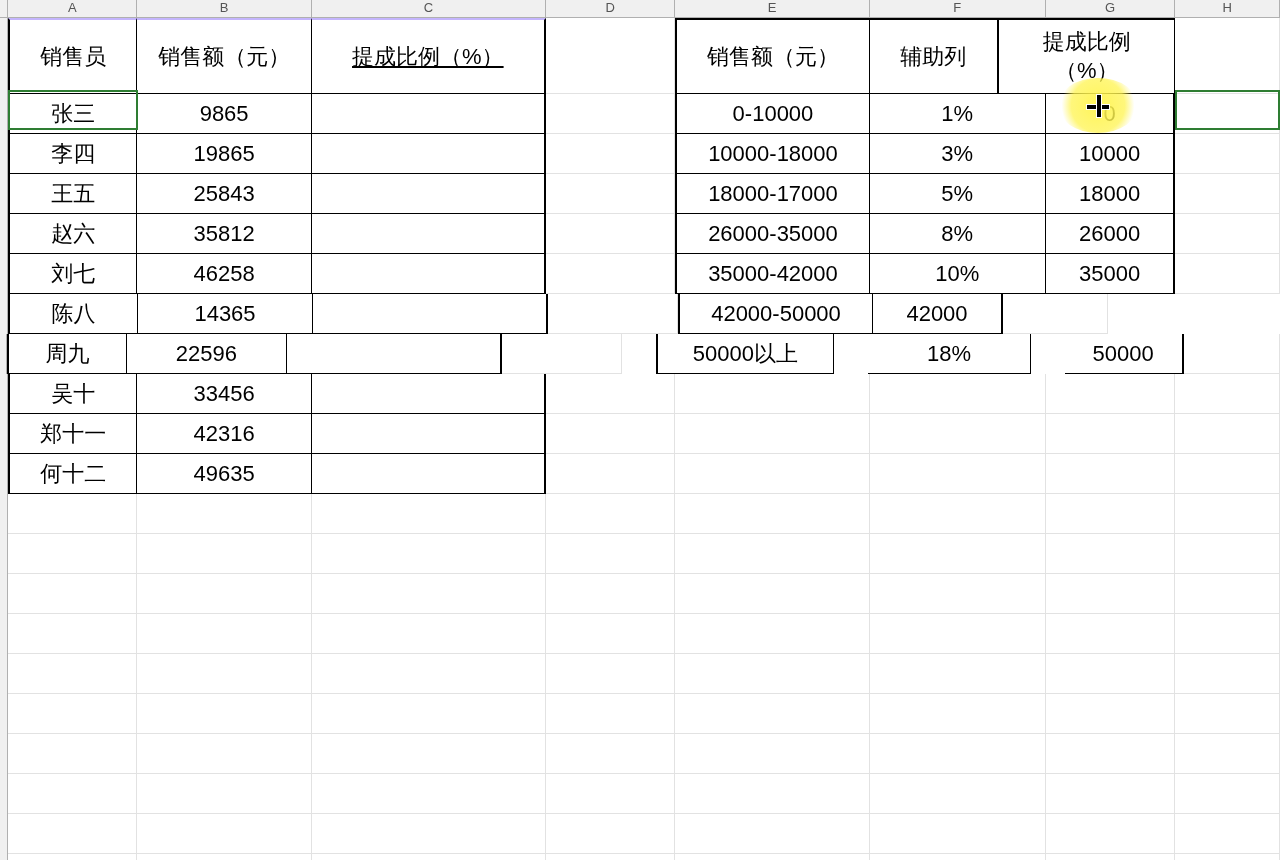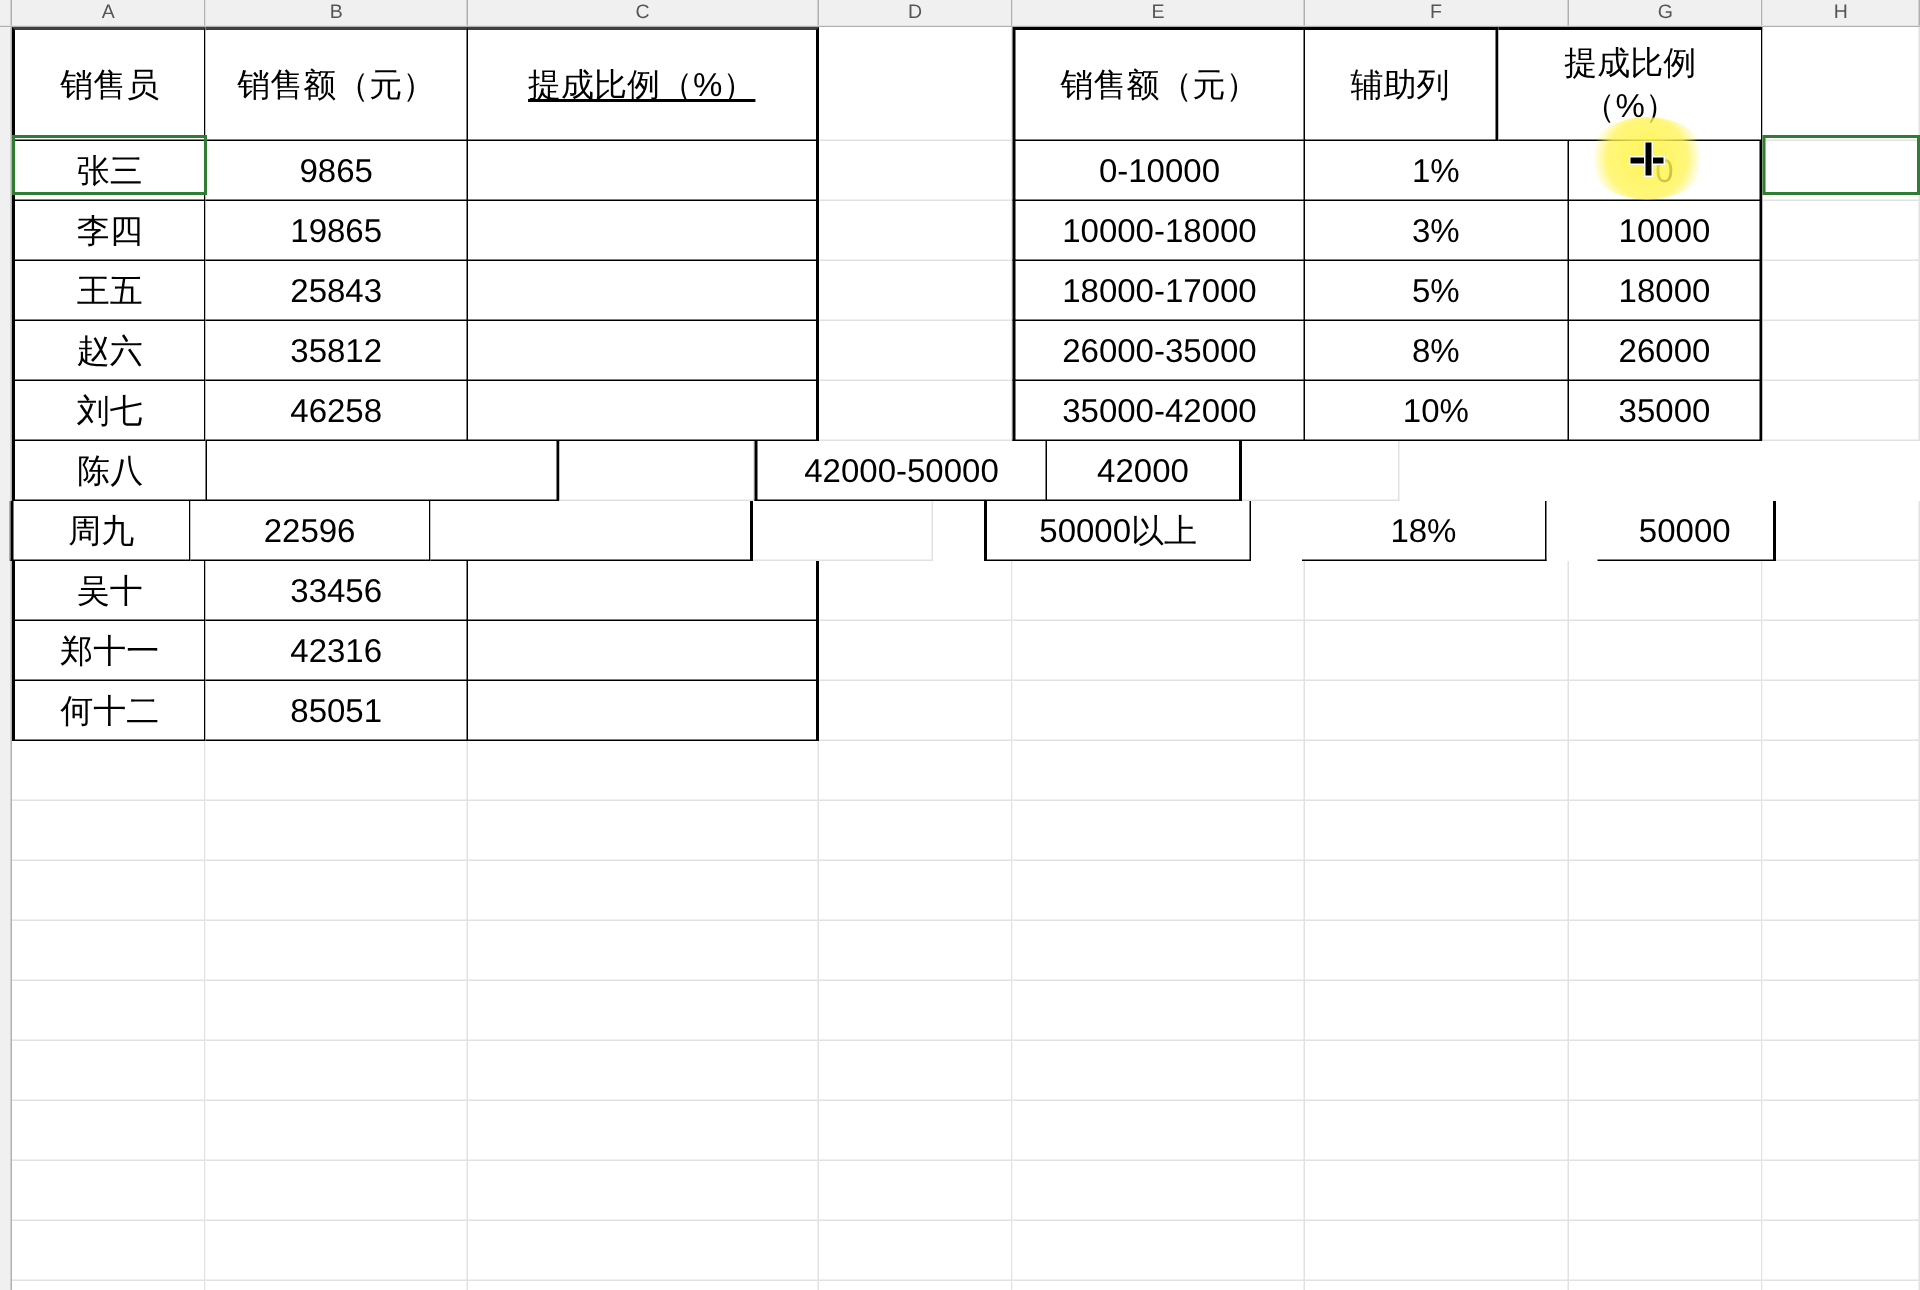--- a/index.html
+++ b/index.html
@@ -52,21 +52,21 @@
     .cA { width: 130px; }
     .cB { width: 175px; }
     .cC { width: 235px; }
     .cD { width: 130px; }
     .cE { width: 195px; }
     .cF { width: 177px; }
     .cG { width: 130px; }
     .cH { width: 105px; }
 
     
-    .t1-top { border-top: 2px solid #404040; }
+    .t1-top { border-top: 2px solid #c4b5fd; }
     .t1-left { border-left: 2px solid #000; }
     .t1-right { border-right: 2px solid #000; text-decoration: underline; }
     .t1-bottom { border-bottom: 2px solid #000; justify-content: flex-end; }
     .t1-h { border-bottom: 1.5px solid #000; }
     .t1-v { border-right: 1.5px solid #000; }
 
     .t2-top { border-top: 2px solid #000; }
     .t2-left { border-left: 2px solid #000; }
     .t2-right { border-right: 2px solid #000; }
     .t2-bottom { border-bottom: 2px solid #000; margin-left: 34px; }
@@ -274,20 +274,23 @@
         <div class="cell cG t2-right t2-h ">
           <span class="txt">35000</span>
         </div>
         <div class="cell cH"></div>
       </div>
       <div class="row">
         <div class="rowhead"></div>
         <div class="cell cA t1-left t1-v t1-h ">
           <span class="txt">陈八</span>
         </div>
+        <div class="cell cB t1-v t1-h ">
+          <span class="txt">14365</span>
+        </div>
         <div class="cell cC t1-right t1-h ">
           <span class="txt"></span>
         </div>
         <div class="cell cD"></div>
         <div class="cell cE t2-left t2-v t2-h ">
           <span class="txt">42000-50000</span>
         </div>
         <div class="cell cG t2-right t2-h ">
           <span class="txt">42000</span>
         </div>
@@ -349,21 +352,21 @@
         <div class="cell cF"></div>
         <div class="cell cG"></div>
         <div class="cell cH"></div>
       </div>
       <div class="row">
         <div class="rowhead"></div>
         <div class="cell cA t1-left t1-v t1-h t1-bottom">
           <span class="txt">何十二</span>
         </div>
         <div class="cell cB t1-v t1-h t1-bottom">
-          <span class="txt">85051</span>
+          <span class="txt">49635</span>
         </div>
         <div class="cell cC t1-right t1-h t1-bottom">
           <span class="txt"></span>
         </div>
         <div class="cell cD"></div>
         <div class="cell cE"></div>
         <div class="cell cF"></div>
         <div class="cell cG"></div>
         <div class="cell cH"></div>
       </div>

